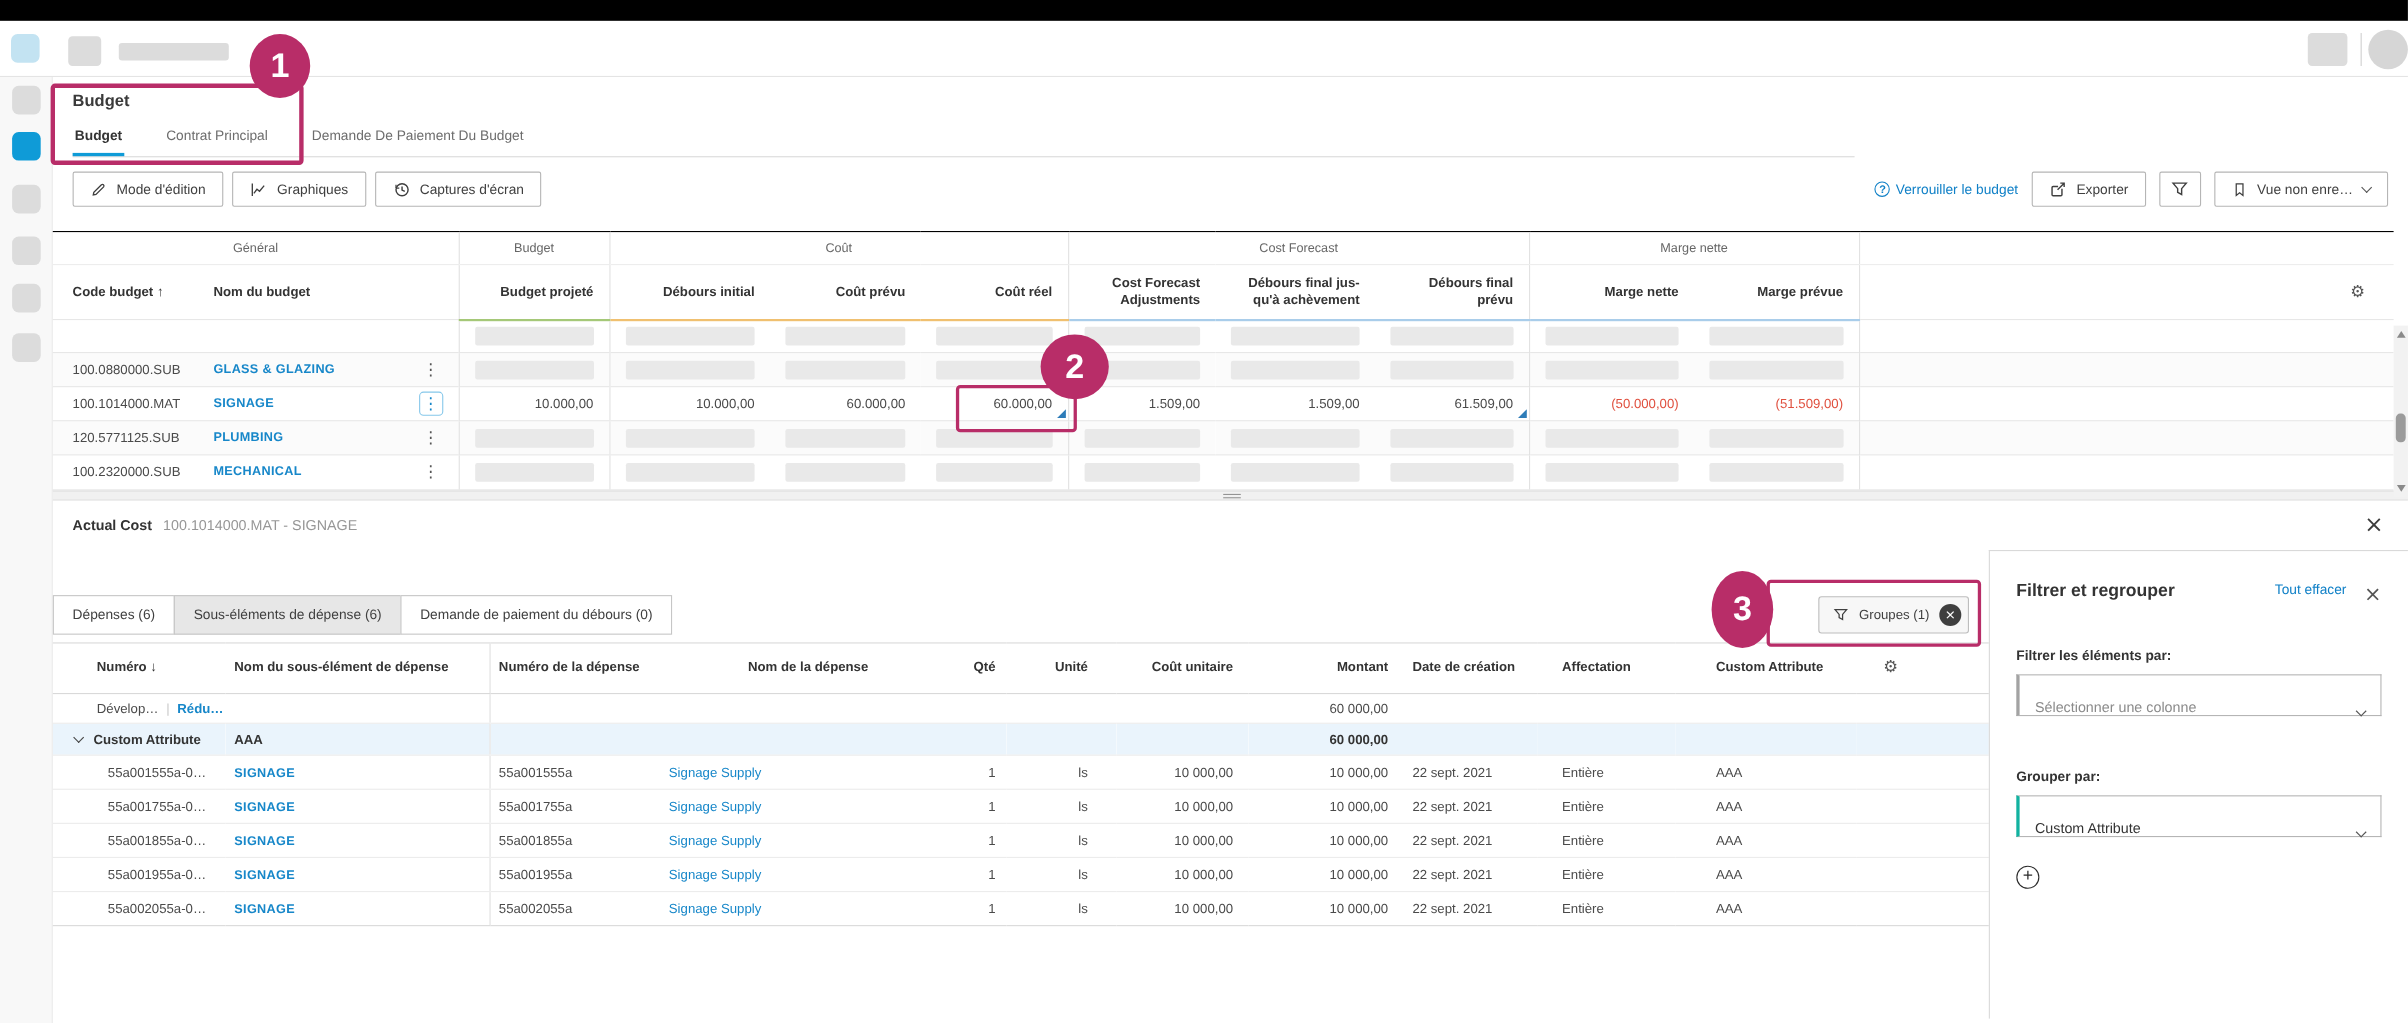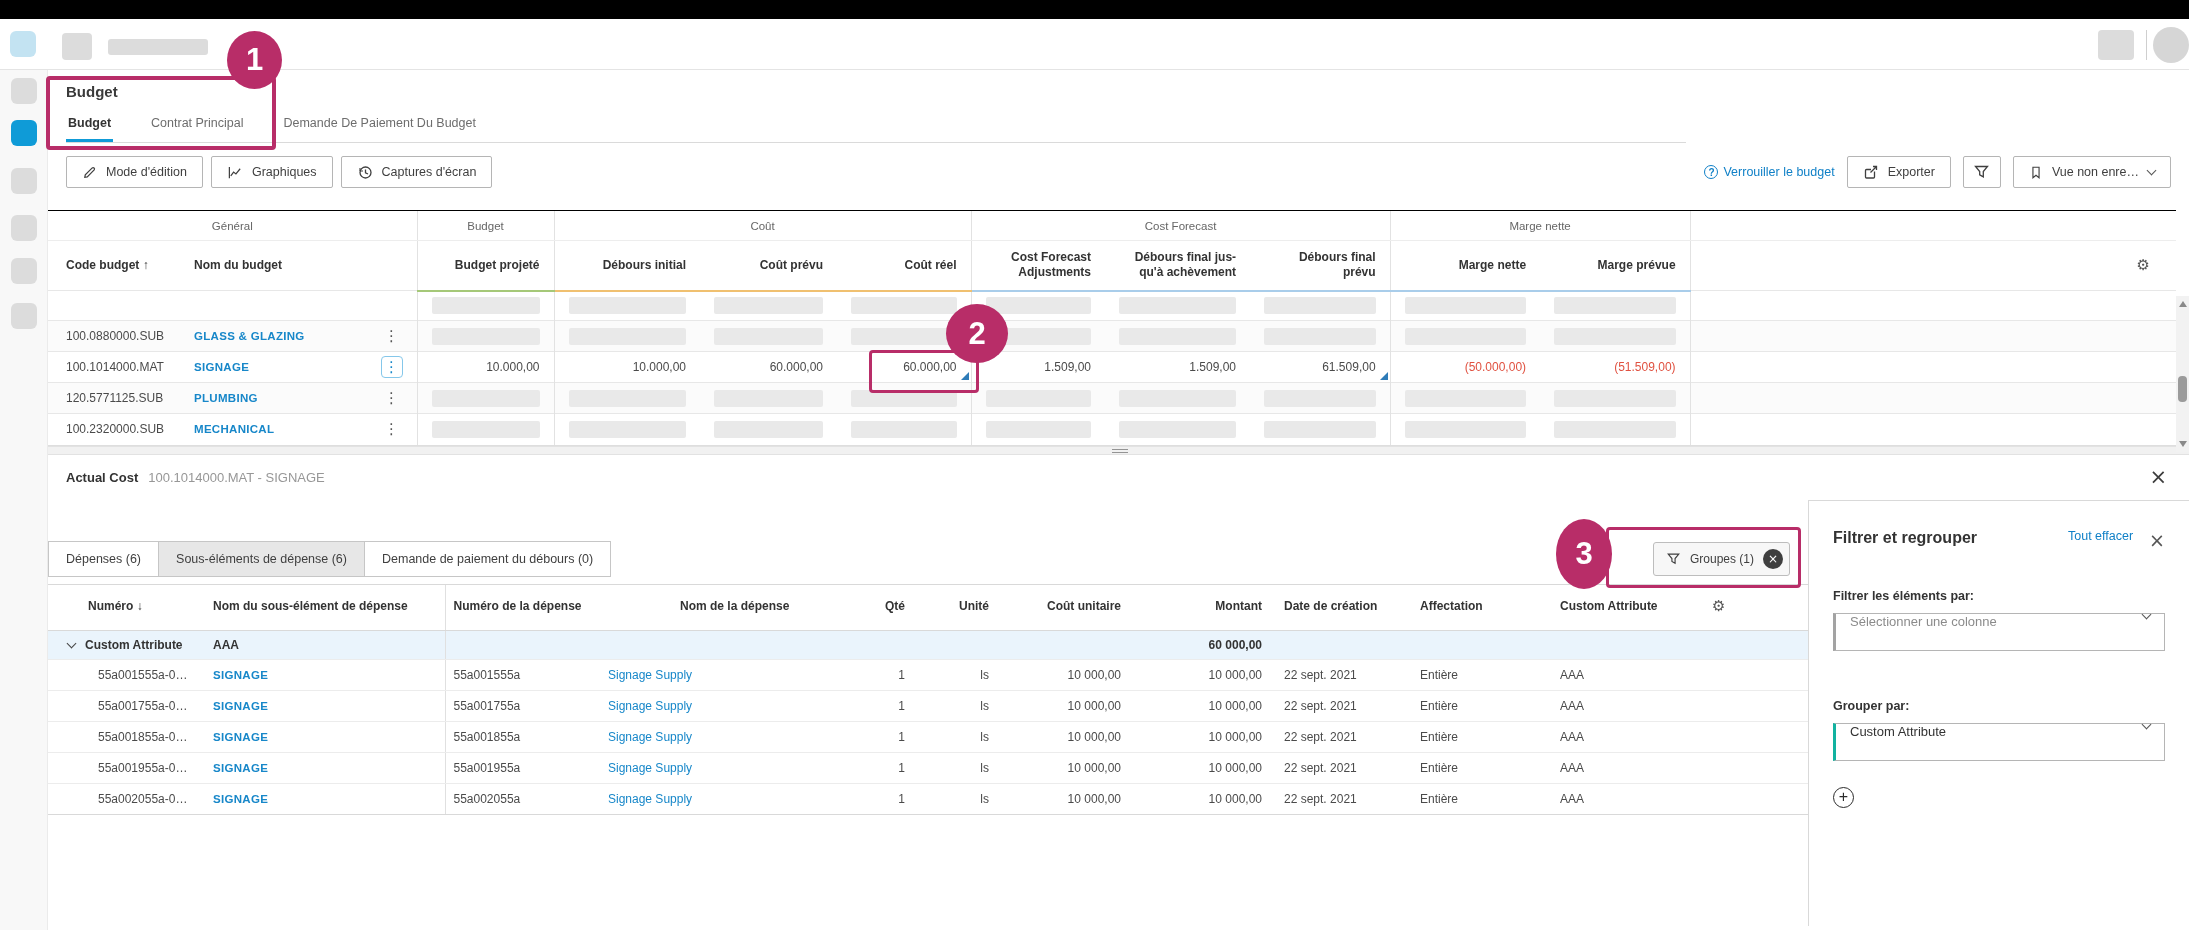--- a/index.html
+++ b/index.html
@@ -106,21 +106,21 @@
   .gear { font-size:15px; color:#555; font-family:"DejaVu Sans",sans-serif; font-weight:400; cursor:pointer; }
 
   
   .fpanel { width:381px; flex:none; border-left:1px solid #d9d9d9; border-top:1px solid #d9d9d9; padding:28px 24px 0 24px; }
   .fp-head { display:flex; align-items:flex-start; }
   .fp-title { flex:1; font-size:16px; font-weight:700; color:#333; }
   .fp-clear { font-size:12.5px; color:#1080c7; cursor:pointer; }
   .fp-x { margin-left:16px; font-size:19px; color:#555; cursor:pointer; font-family:"DejaVu Sans",sans-serif; }
   .fp-label { margin-top:38px; font-size:12.5px; font-weight:700; color:#333; }
   .fp-label.second { margin-top:48px; }
-  .fp-select { margin-top:10px; height:38px; border:1px solid #b5b5b5; border-left:3px solid #a3a3a3; display:flex; align-items:flex-start; justify-content:space-between; padding:0 14px; font-size:13px; color:#8b8b8b; background:#fff; cursor:pointer; }
+  .fp-select { margin-top:10px; height:38px; border:1px solid #b5b5b5; border-left:3px solid #a3a3a3; display:flex; align-items:flex-end; justify-content:space-between; padding:0 14px; font-size:13px; color:#8b8b8b; background:#fff; cursor:pointer; }
   .fp-select.teal { border-left-color:#12b2a0; color:#333; }
   .add-circle { margin-top:26px; width:21px; height:21px; border:1.5px solid #2b2b2b; border-radius:50%; display:flex; align-items:center; justify-content:center; font-size:16px; color:#2b2b2b; cursor:pointer; padding-bottom:1px; }
 
   
   .ann-rect { position:absolute; border:4px solid #b82d68; border-radius:4px; z-index:40; pointer-events:none; }
   .ann-circle { position:absolute; background:#b82d68; border-radius:50%; z-index:41; display:flex; align-items:center; justify-content:center; color:#fff; font-size:31px; font-weight:700; pointer-events:none; }
   #ann1-rect { left:46px; top:76px; width:230px; height:74px; }
   #ann1-circle { left:227px; top:31px; width:55px; height:58px; }
   #ann2-rect { left:869px; top:350px; width:110px; height:43px; border-width:3px; }
   #ann2-circle { left:946px; top:304px; width:62px; height:59px; }
@@ -471,20 +471,35 @@
               <th class="r qr">Unité</th>
               <th class="r cur">Coût unitaire</th>
               <th class="r">Montant</th>
               <th style="padding-left:14px">Date de création</th>
               <th style="padding-left:22px">Affectation</th>
               <th style="padding-left:37px">Custom Attribute</th>
               <th style="padding-left:24px"><span class="gear">⚙</span></th>
             </tr>
           </thead>
           <tbody id="detail-tbody">
+            <tr class="sumrow">
+              <td class="expander" colspan="2">
+                <span>Dévelop…</span><span class="sep">|</span><a>Rédu…</a>
+              </td>
+              <td class="vsep"></td>
+                <td></td>
+                <td></td>
+                <td></td>
+                <td></td>
+              <td class="r">60 000,00</td>
+              <td></td>
+                <td></td>
+                <td></td>
+                <td></td>
+            </tr>
             <tr class="grow">
               <td><span class="gchev"></span><span>Custom Attribute</span></td>
               <td>AAA</td>
               <td class="vsep"></td>
                 <td></td>
                 <td></td>
                 <td></td>
                 <td></td>
               <td class="r">60 000,00</td>
               <td></td>

